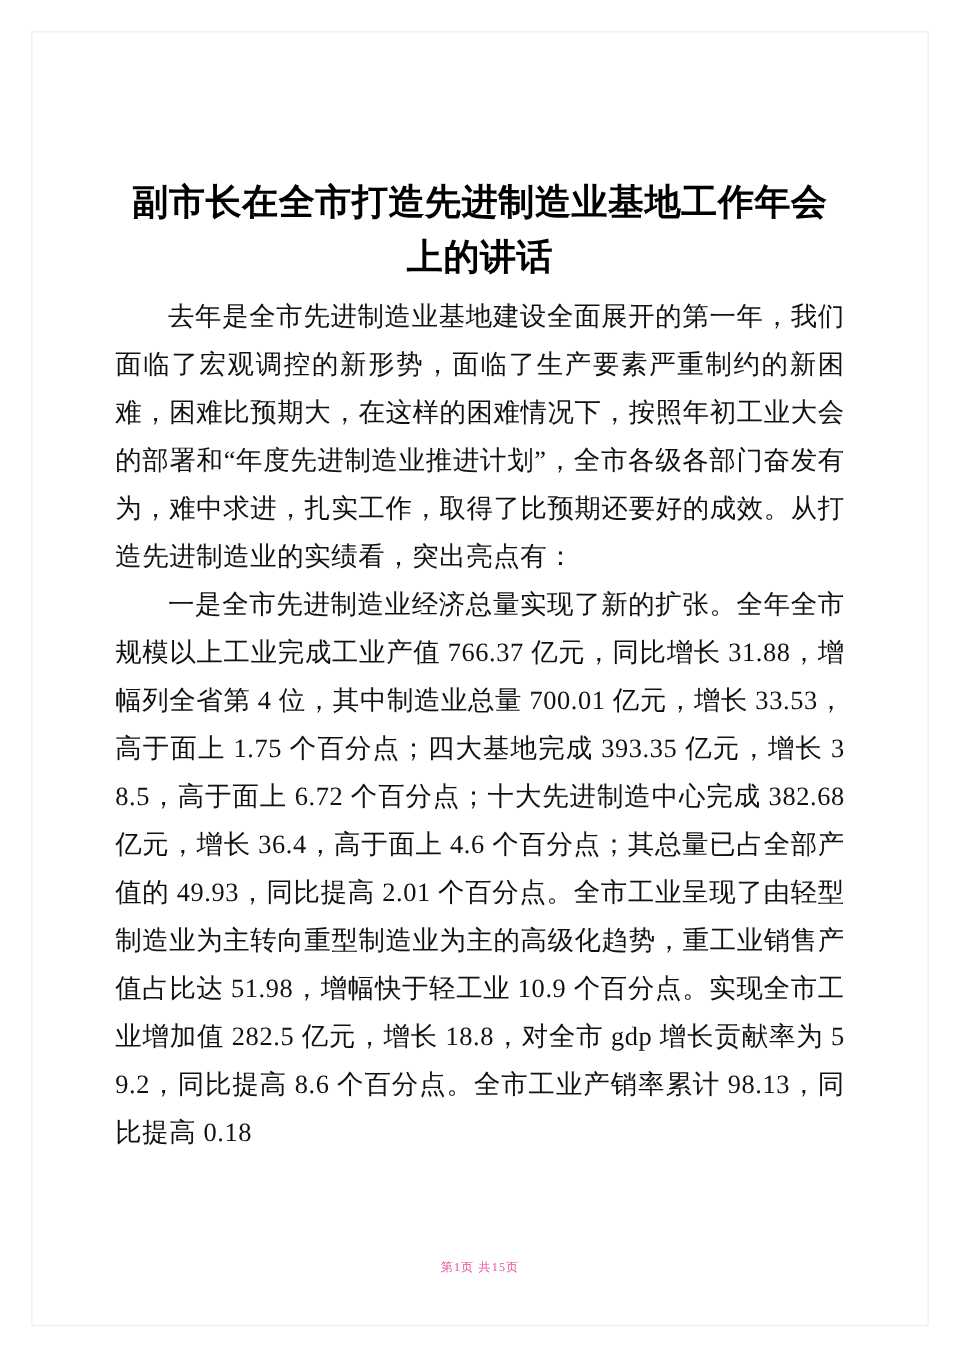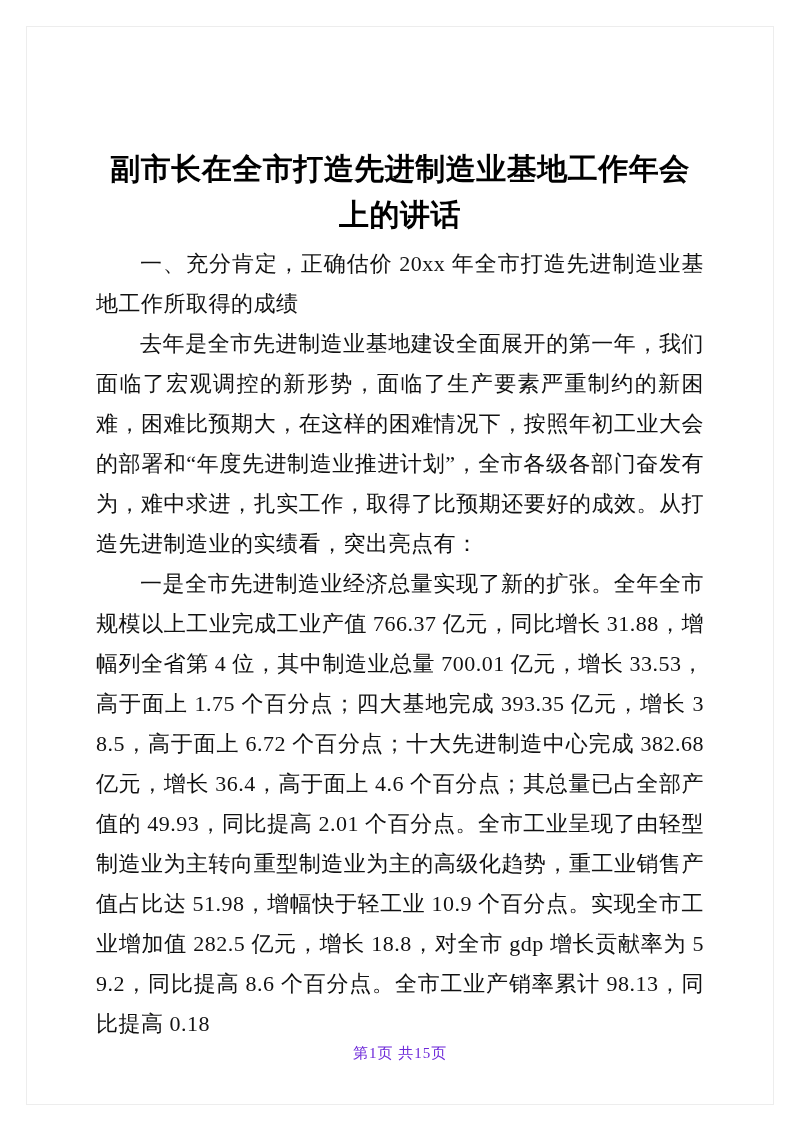--- a/index.html
+++ b/index.html
@@ -46,33 +46,32 @@
     text-indent: 2em;
     letter-spacing: 0.5px;
     word-break: break-all;
   }
   .footer {
     position: absolute;
     bottom: 68px;
     left: 0;
     width: 100%;
     text-align: center;
-    font-size: 15px;
-    color: #6d28d9;
+    font-size: 10px;
+    color: #ec4899;
     letter-spacing: 1px;
   }
 </style>
 </head>
 <body>
 
 <div class="page-frame"></div>
 
 <div class="content">
   <h1 class="title">副市长在全市打造先进制造业基地工作年会上的讲话</h1>
 
-  <p class="para">一、充分肯定，正确估价 20xx 年全市打造先进制造业基地工作所取得的成绩</p>
 
   <p class="para">去年是全市先进制造业基地建设全面展开的第一年，我们面临了宏观调控的新形势，面临了生产要素严重制约的新困难，困难比预期大，在这样的困难情况下，按照年初工业大会的部署和“年度先进制造业推进计划”，全市各级各部门奋发有为，难中求进，扎实工作，取得了比预期还要好的成效。从打造先进制造业的实绩看，突出亮点有：</p>
 
   <p class="para">一是全市先进制造业经济总量实现了新的扩张。全年全市规模以上工业完成工业产值 766.37 亿元，同比增长 31.88，增幅列全省第 4 位，其中制造业总量 700.01 亿元，增长 33.53，高于面上 1.75 个百分点；四大基地完成 393.35 亿元，增长 38.5，高于面上 6.72 个百分点；十大先进制造中心完成 382.68 亿元，增长 36.4，高于面上 4.6 个百分点；其总量已占全部产值的 49.93，同比提高 2.01 个百分点。全市工业呈现了由轻型制造业为主转向重型制造业为主的高级化趋势，重工业销售产值占比达 51.98，增幅快于轻工业 10.9 个百分点。实现全市工业增加值 282.5 亿元，增长 18.8，对全市 gdp 增长贡献率为 59.2，同比提高 8.6 个百分点。全市工业产销率累计 98.13，同比提高 0.18</p>
 </div>
 
 <div class="footer">第1页 共15页</div>
 
 </body></html>

